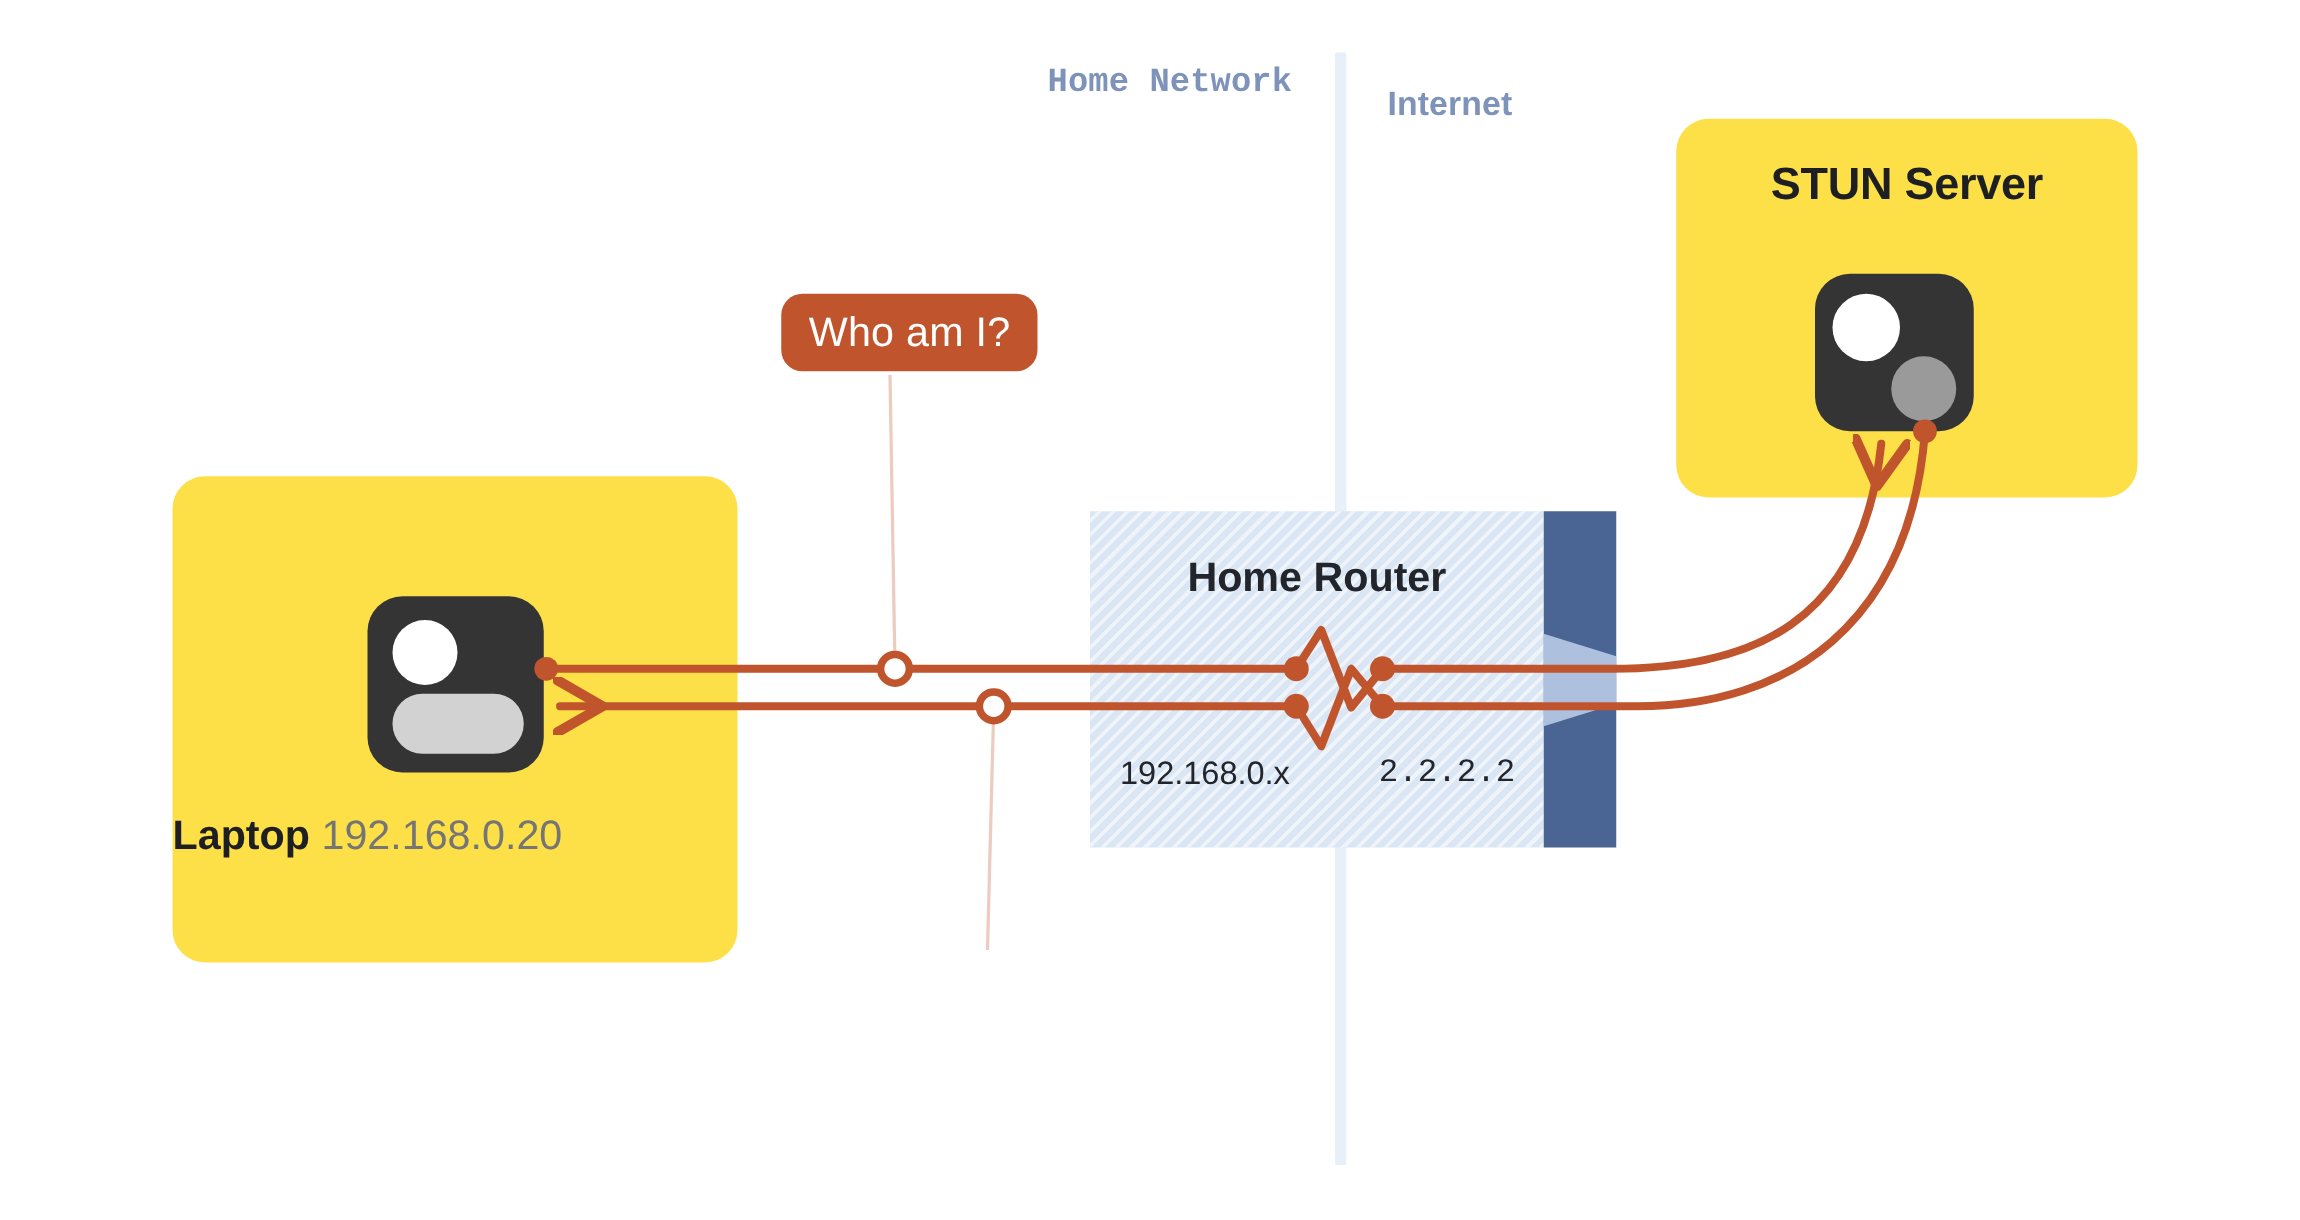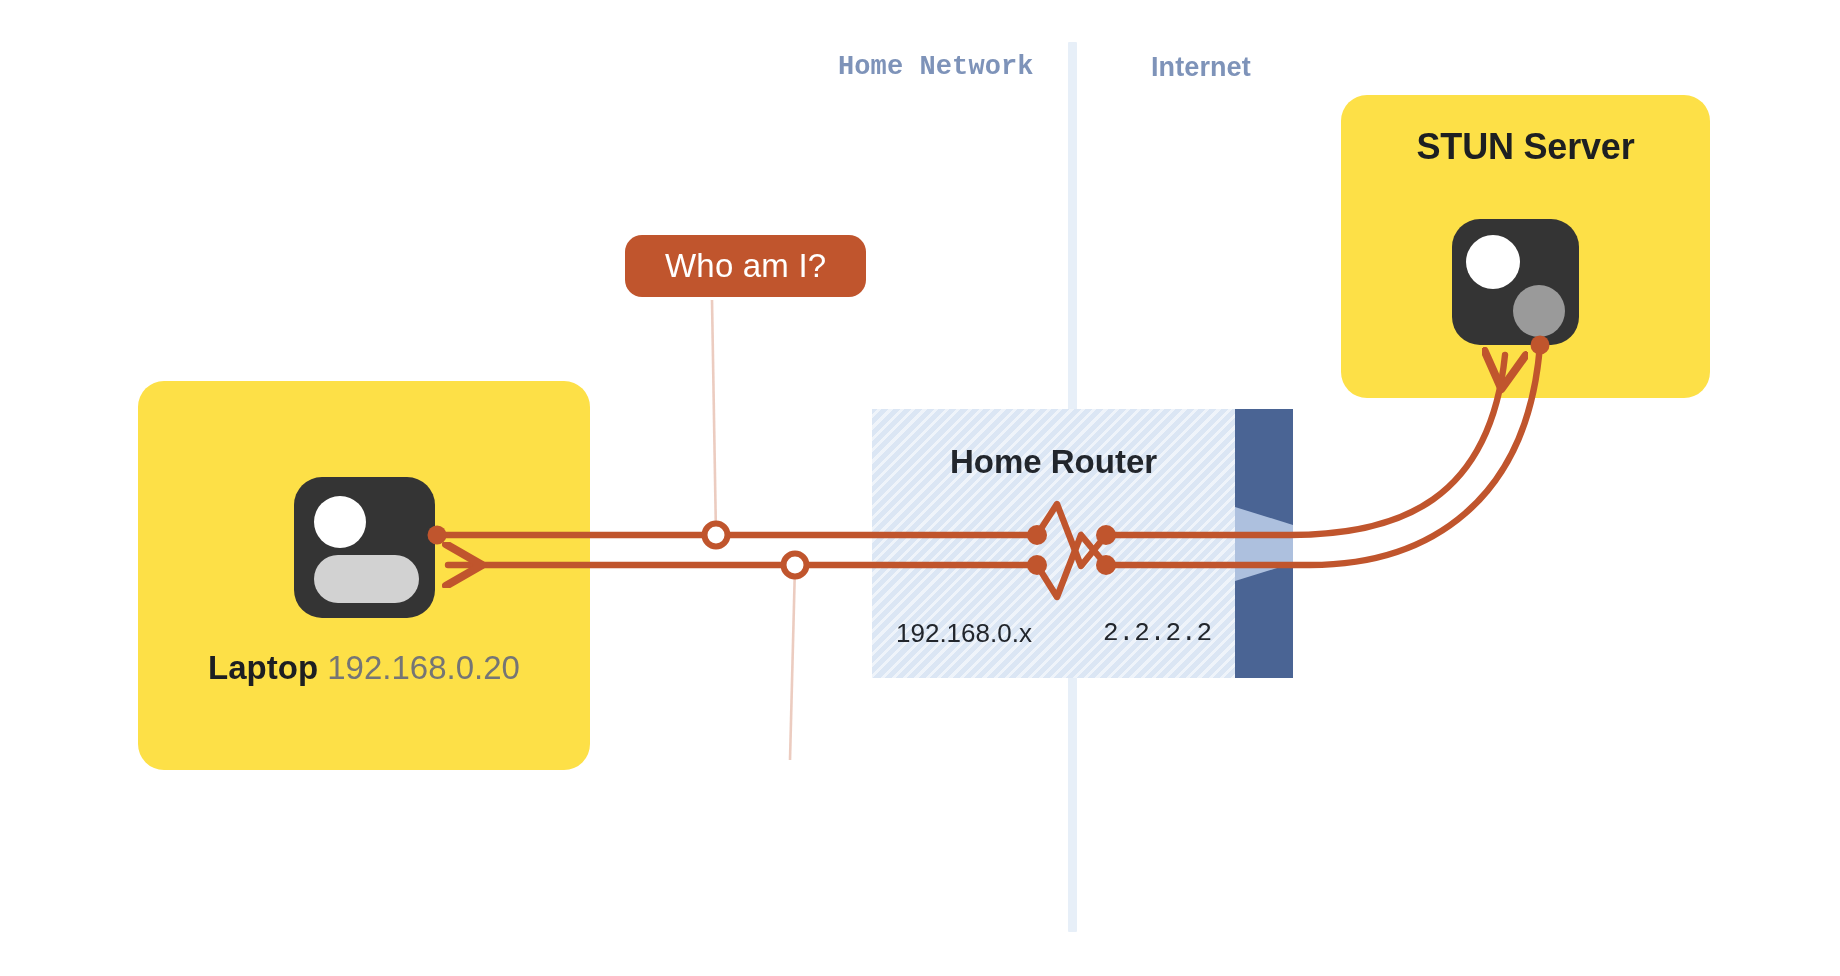--- a/index.html
+++ b/index.html
@@ -32,21 +32,21 @@
   }
   .zone-label {
     position: absolute;
     font-size: 27px;
     font-weight: 600;
     color: #7e93b9;
     letter-spacing: 0.1px;
     white-space: nowrap;
   }
   .zone-label.home   { left: 838px; top: 52px; font-family: Liberation Mono, monospace; }
-  .zone-label.inet   { left: 1110px; top: 52px; margin-left: 41px; }
+  .zone-label.inet   { left: 1110px; top: 68px; }
 
   
   .card {
     position: absolute;
     background: #fde047;
     border-radius: 26px;
   }
   .card-title {
     position: absolute;
     width: 100%;
@@ -57,21 +57,20 @@
     white-space: nowrap;
     letter-spacing: -0.2px;
   }
 
   
   #laptop-card { left: 138px; top: 381px; width: 452px; height: 389px; }
   #laptop-caption {
     position: absolute;
     left: 0; right: 0;
     top: 268px;
-    text-align: center;
     font-size: 33px;
     white-space: nowrap;
   }
   #laptop-caption .nm { font-weight: 700; color: #1d1f22; }
   #laptop-caption .ip { font-weight: 400; color: #757575; }
 
   
   #stun-card { left: 1341px; top: 95px; width: 369px; height: 303px; }
   #stun-card .card-title { top: 31px; }
 
@@ -144,41 +143,41 @@
     top: 34px;
     width: 363px;
     text-align: center;
     font-size: 33px;
     font-weight: 700;
     color: #22262c;
     white-space: nowrap;
   }
   .router-ip {
     position: absolute;
-    top: 209px;
+    top: 194px;
     font-size: 26px;
     font-weight: 400;
     color: #22262c;
     white-space: nowrap;
   }
   #router-ip-lan { left: 24px; }
   #router-ip-wan { left: 231px; font-family: Liberation Mono, monospace; }
 
   
   .bubble {
     position: absolute;
     background: #c0552d;
     border-radius: 17px;
     color: #ffffff;
     font-size: 33px;
     font-weight: 500;
     display: flex;
     align-items: center;
     justify-content: center;
-    padding: 0 40px;
+    padding: 0 22px;
     box-sizing: border-box;
     white-space: nowrap;
     letter-spacing: 0.2px;
   }
   #bubble-who { left: 625px; top: 235px; height: 62px; }
   #bubble-you { left: 648px; top: 766px; height: 62px; }
 
   
   #wires {
     position: absolute;

